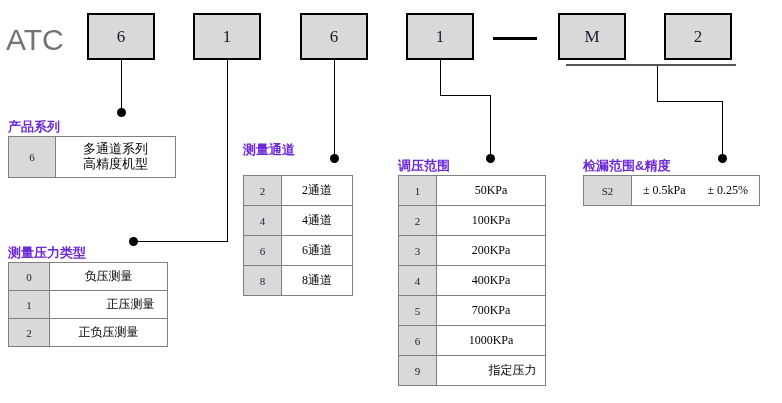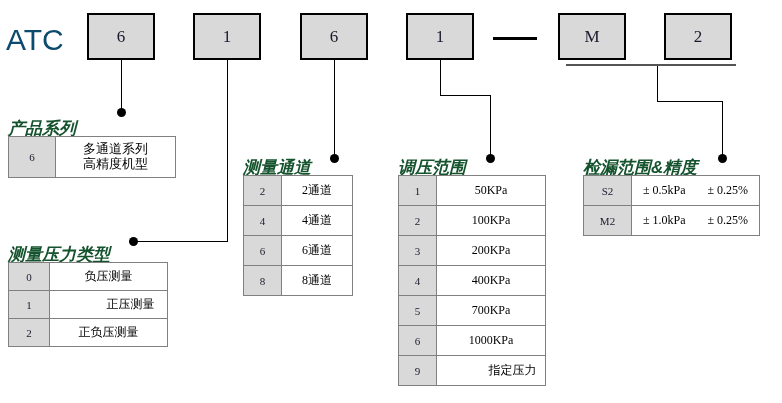--- a/index.html
+++ b/index.html
@@ -14,21 +14,21 @@
     background: #ffffff;
     font-family: "Liberation Serif", "DejaVu Serif", serif;
     overflow: hidden;
   }
 
   
   .brand {
     position: absolute;
     font-family: "Liberation Sans", "DejaVu Sans", sans-serif;
     font-size: 30px;
-    color: #0c4a6e;
+    color: #737373;
     letter-spacing: 0px;
     line-height: 1;
   }
   .codebox {
     position: absolute;
     box-sizing: border-box;
     background: #d9d9d9;
     border: 2px solid #000000;
     display: flex;
     align-items: center;
@@ -64,25 +64,24 @@
     height: 9px;
     border-radius: 50%;
     background: #000;
   }
 
   
   .grp-title {
     position: absolute;
     font-family: "Liberation Sans", "DejaVu Sans", sans-serif;
     font-weight: bold;
-    font-size: 17px;
-    color: #14532d;
+    font-size: 13px;
+    color: #6d28d9;
     white-space: nowrap;
     line-height: 1;
-    font-style: italic;
   }
 
   
   .tbl {
     position: absolute;
     border-collapse: collapse;
     table-layout: fixed;
     background: #fff;
   }
   .tbl td {
@@ -180,21 +179,21 @@
       <td class="key" style="height:27px;">1</td>
       <td class="val val-cn" style="height:27px;padding-left:44px;">正压测量</td>
     </tr>
     <tr>
       <td class="key" style="height:27px;">2</td>
       <td class="val val-cn" style="height:27px;">正负压测量</td>
     </tr>
   </tbody>
     </table>
 
-  <div class="grp-title" style="left:243px; top:159px;">测量通道</div>
+  <div class="grp-title" style="left:243px; top:143px;">测量通道</div>
   <table class="tbl" style="left:243px; top:175px; width:110px;">
     <tbody>
         <tr>
       <td class="key" style="width:37px; height:29px;">2</td>
       <td class="val val-cn" style="height:29px;">2通道</td>
     </tr>
     <tr>
       <td class="key" style="height:29px;">4</td>
       <td class="val val-cn" style="height:29px;">4通道</td>
     </tr>
@@ -248,25 +247,16 @@
     <tbody>
         <tr>
       <td class="key" style="width:47px; height:29px;">S2</td>
       <td class="val" style="height:29px;">
         <div class="val-two nowrap">
           <span>± 0.5kPa</span>
           <span>± 0.25%</span>
         </div>
       </td>
     </tr>
-    <tr>
-      <td class="key" style="height:29px;">M2</td>
-      <td class="val" style="height:29px;">
-        <div class="val-two nowrap">
-          <span>± 1.0kPa</span>
-          <span>± 0.25%</span>
-        </div>
-      </td>
-    </tr>
   </tbody>
     </table>
 
 </div>
 
 </body></html>

